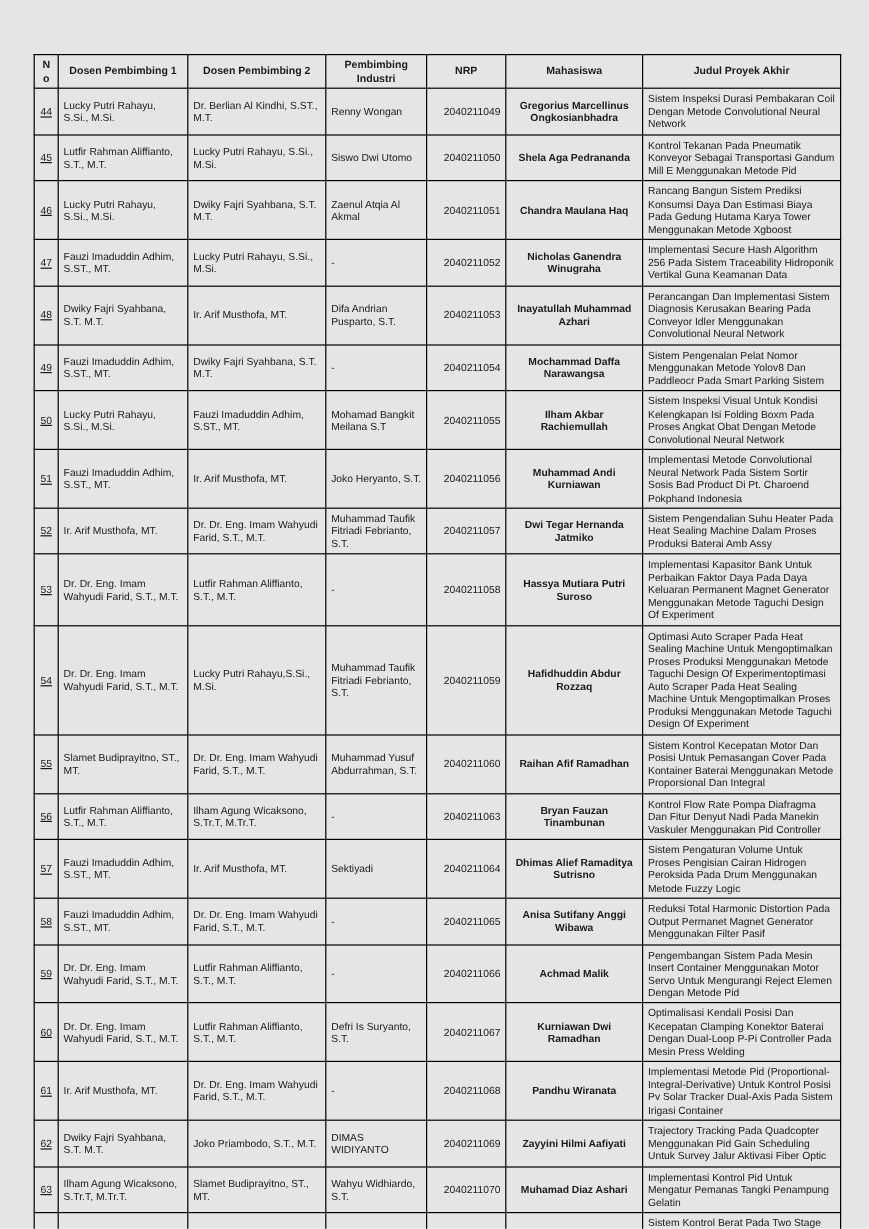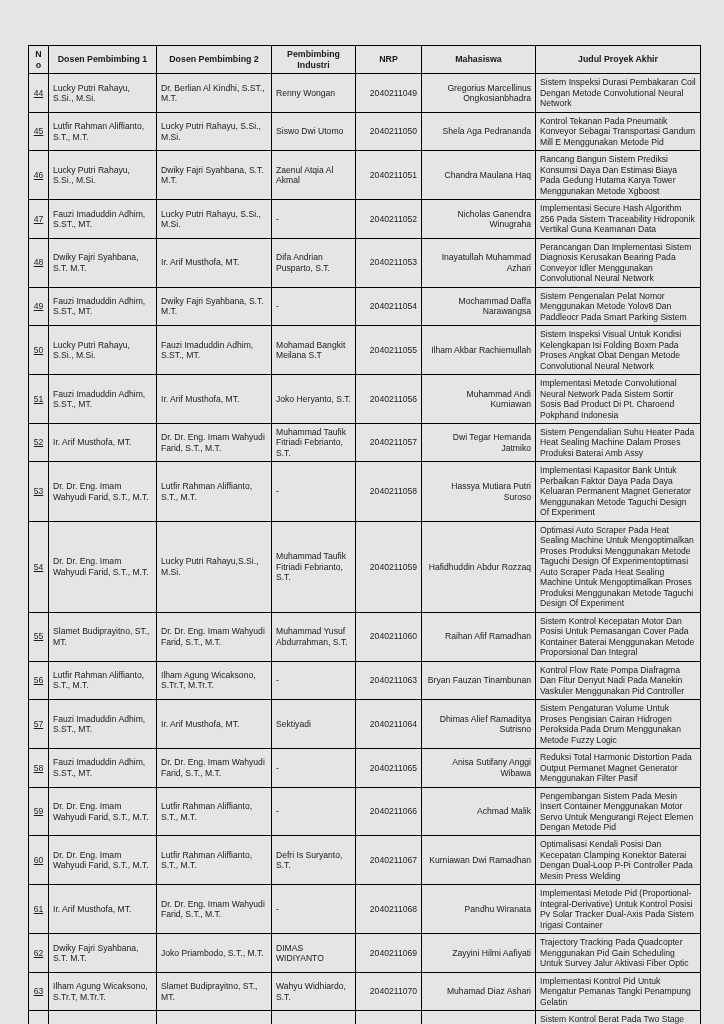--- a/index.html
+++ b/index.html
@@ -48,21 +48,21 @@
   col.c-ind { width: 84px; }
   col.c-nrp { width: 66px; }
   col.c-mhs { width: 114px; }
   col.c-jdl { width: 165px; }
 
   td.c-no  { text-align: center; text-decoration: underline; }
   td.c-d1  { text-align: left; }
   td.c-d2  { text-align: left; }
   td.c-ind { text-align: left; }
   td.c-nrp { text-align: right; }
-  td.c-mhs { text-align: right; }
+  td.c-mhs { text-align: center; font-weight: bold; }
   td.c-jdl { text-align: left; }
 </style>
 </head>
 <body>
 
 <div class="page">
   <table class="projects">
     <colgroup>
       <col class="c-no">
       <col class="c-d1">

